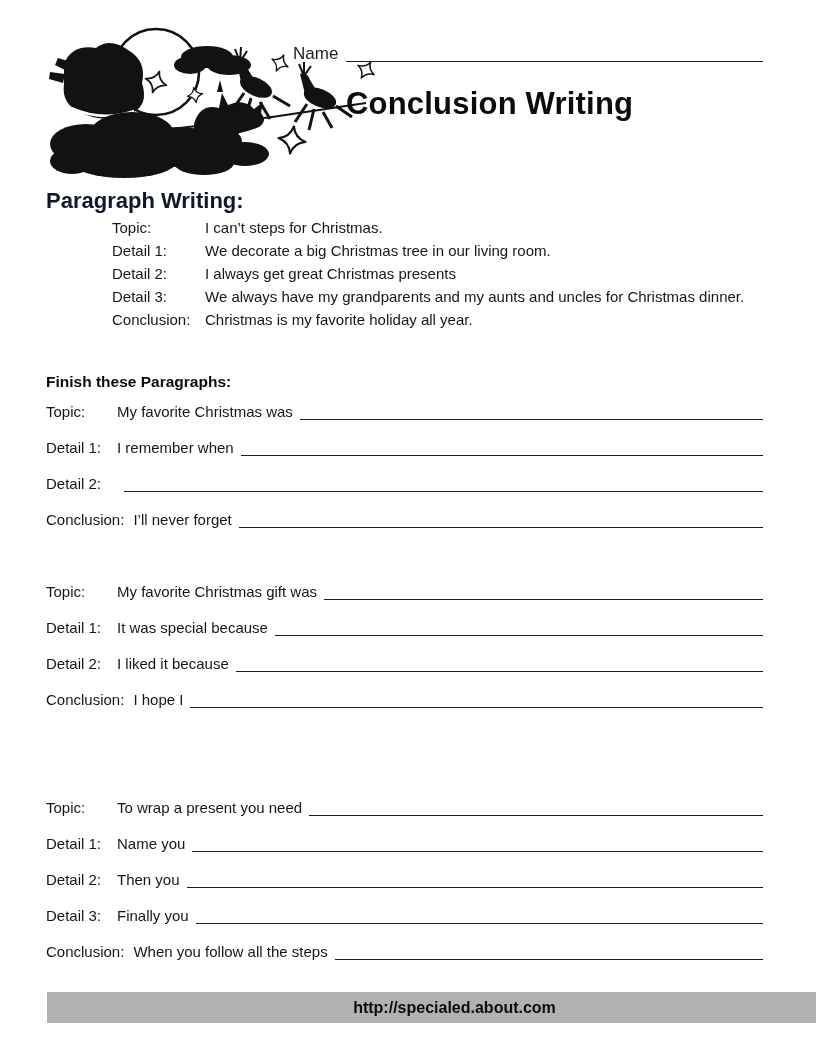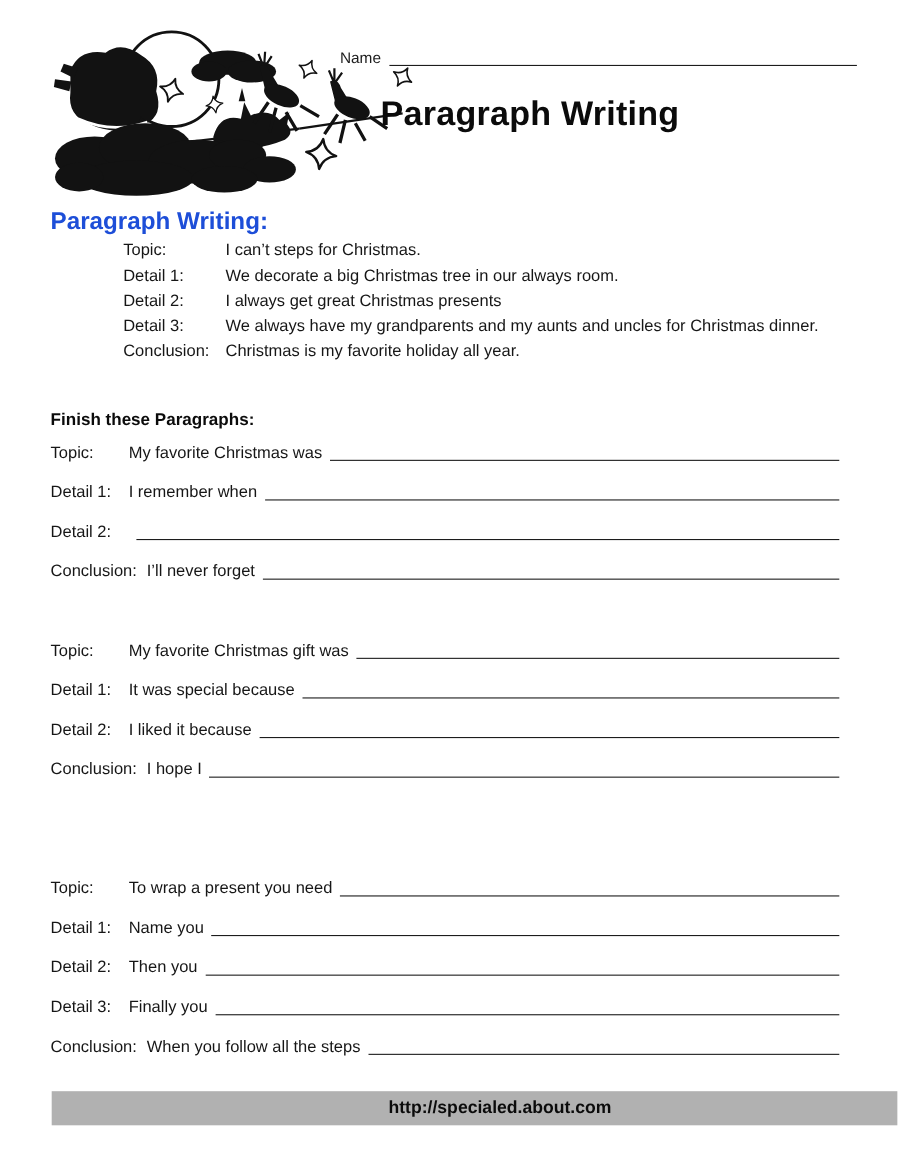--- a/index.html
+++ b/index.html
@@ -7,37 +7,37 @@
     position:relative;
     width:816px;height:1056px;
     background:#ffffff;
     font-family:"Liberation Sans","DejaVu Sans",sans-serif;
     color:#161616;
     overflow:hidden;
   }
   
   .clipart{position:absolute;left:44px;top:20px;width:335px;height:162px;}
   .name-row{
-    position:absolute;left:309px;top:44px;width:470px;
-    display:flex;align-items:baseline;font-size:14px;
+    position:absolute;left:293px;top:44px;width:470px;
+    display:flex;align-items:baseline;font-size:17px;
   }
   .name-label{flex:0 0 auto;color:#1d1d1d;}
   .name-line{
     flex:1 1 auto;margin-left:8px;
     border-bottom:1.6px solid #1c1c1c;
     transform:translateY(3px);height:1px;align-self:baseline;
   }
   .title{
     position:absolute;left:346px;top:86px;
     font-size:31px;font-weight:bold;letter-spacing:0.2px;color:#0b0b0b;
   }
   
   .example-heading{
     position:absolute;left:46px;top:188px;
-    font-size:22px;font-weight:bold;color:#1d4ed8;
+    font-size:22px;font-weight:bold;color:#0f172a;
   }
   .example{position:absolute;left:112px;top:219px;width:660px;font-size:15px;}
   .ex-row{display:flex;height:23px;align-items:baseline;}
   .ex-label{flex:0 0 auto;min-width:85px;margin-right:8px;white-space:nowrap;}
   .ex-text{flex:0 0 auto;white-space:nowrap;}
   
   .finish-heading{
     position:absolute;left:46px;top:347px;
     font-size:15.5px;font-weight:bold;color:#0b0b0b;margin-top:26px;
   }
@@ -126,31 +126,31 @@
       <path transform="translate(248,120) rotate(8) scale(1.25)" d="M0,-11 Q2,-2 11,0 Q2,2 0,11 Q-2,2 -11,0 Q-2,-2 0,-11 Z"></path>
       <path transform="translate(322,50) rotate(30) scale(0.85)" d="M0,-11 Q2,-2 11,0 Q2,2 0,11 Q-2,2 -11,0 Q-2,-2 0,-11 Z"></path>
     </g>
   </svg>
 
   <div class="name-row">
     <span class="name-label">Name</span>
     <span class="name-line"></span>
   </div>
 
-  <div class="title">Paragraph Writing</div>
+  <div class="title">Conclusion Writing</div>
 
   <div class="example-heading">Paragraph Writing:</div>
   <div class="example">
     <div class="ex-row">
       <span class="ex-label">Topic:</span>
       <span class="ex-text">I can’t steps for Christmas.</span>
     </div>
     <div class="ex-row">
       <span class="ex-label">Detail 1:</span>
-      <span class="ex-text">We decorate a big Christmas tree in our always room.</span>
+      <span class="ex-text">We decorate a big Christmas tree in our living room.</span>
     </div>
     <div class="ex-row">
       <span class="ex-label">Detail 2:</span>
       <span class="ex-text">I always get great Christmas presents</span>
     </div>
     <div class="ex-row">
       <span class="ex-label">Detail 3:</span>
       <span class="ex-text">We always have my grandparents and my aunts and uncles for Christmas dinner.</span>
     </div>
     <div class="ex-row">

